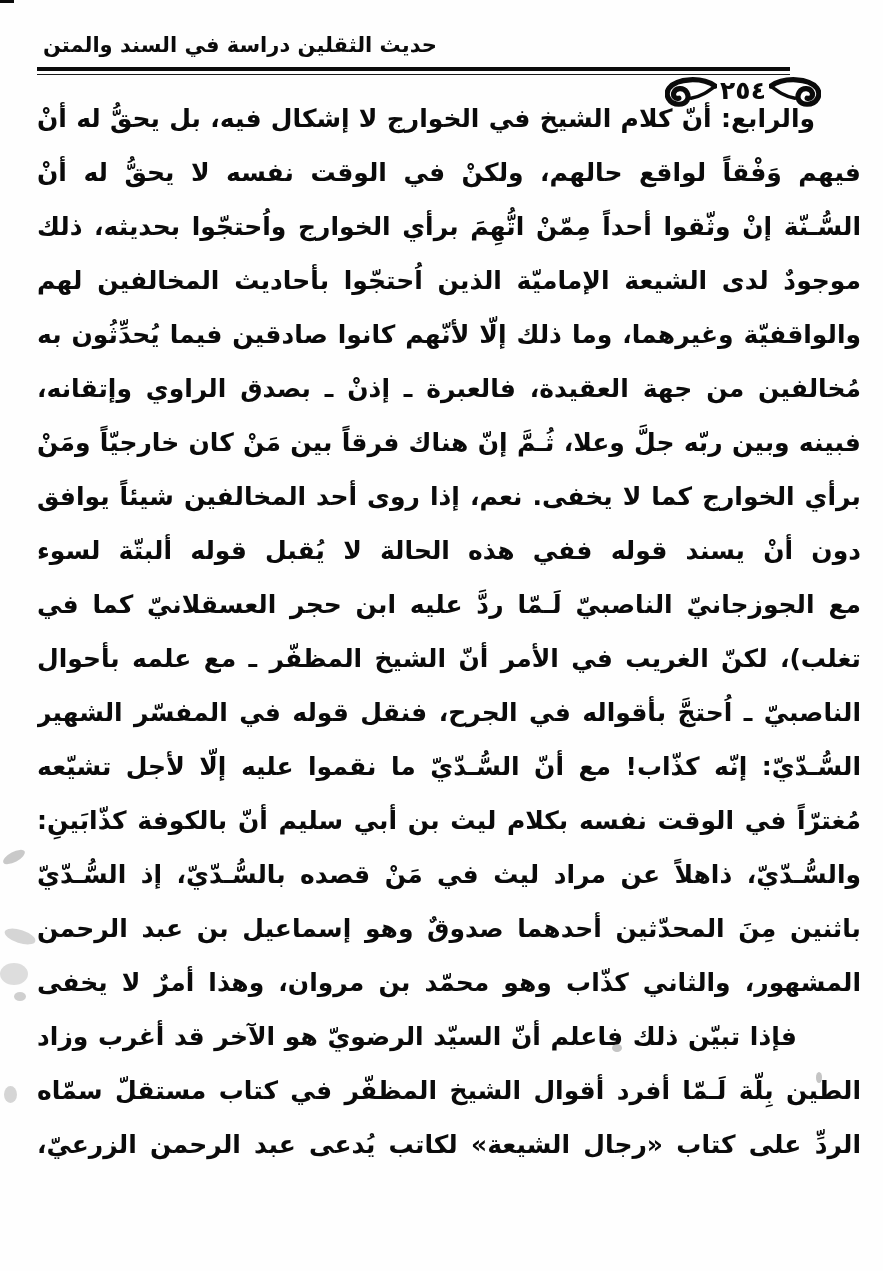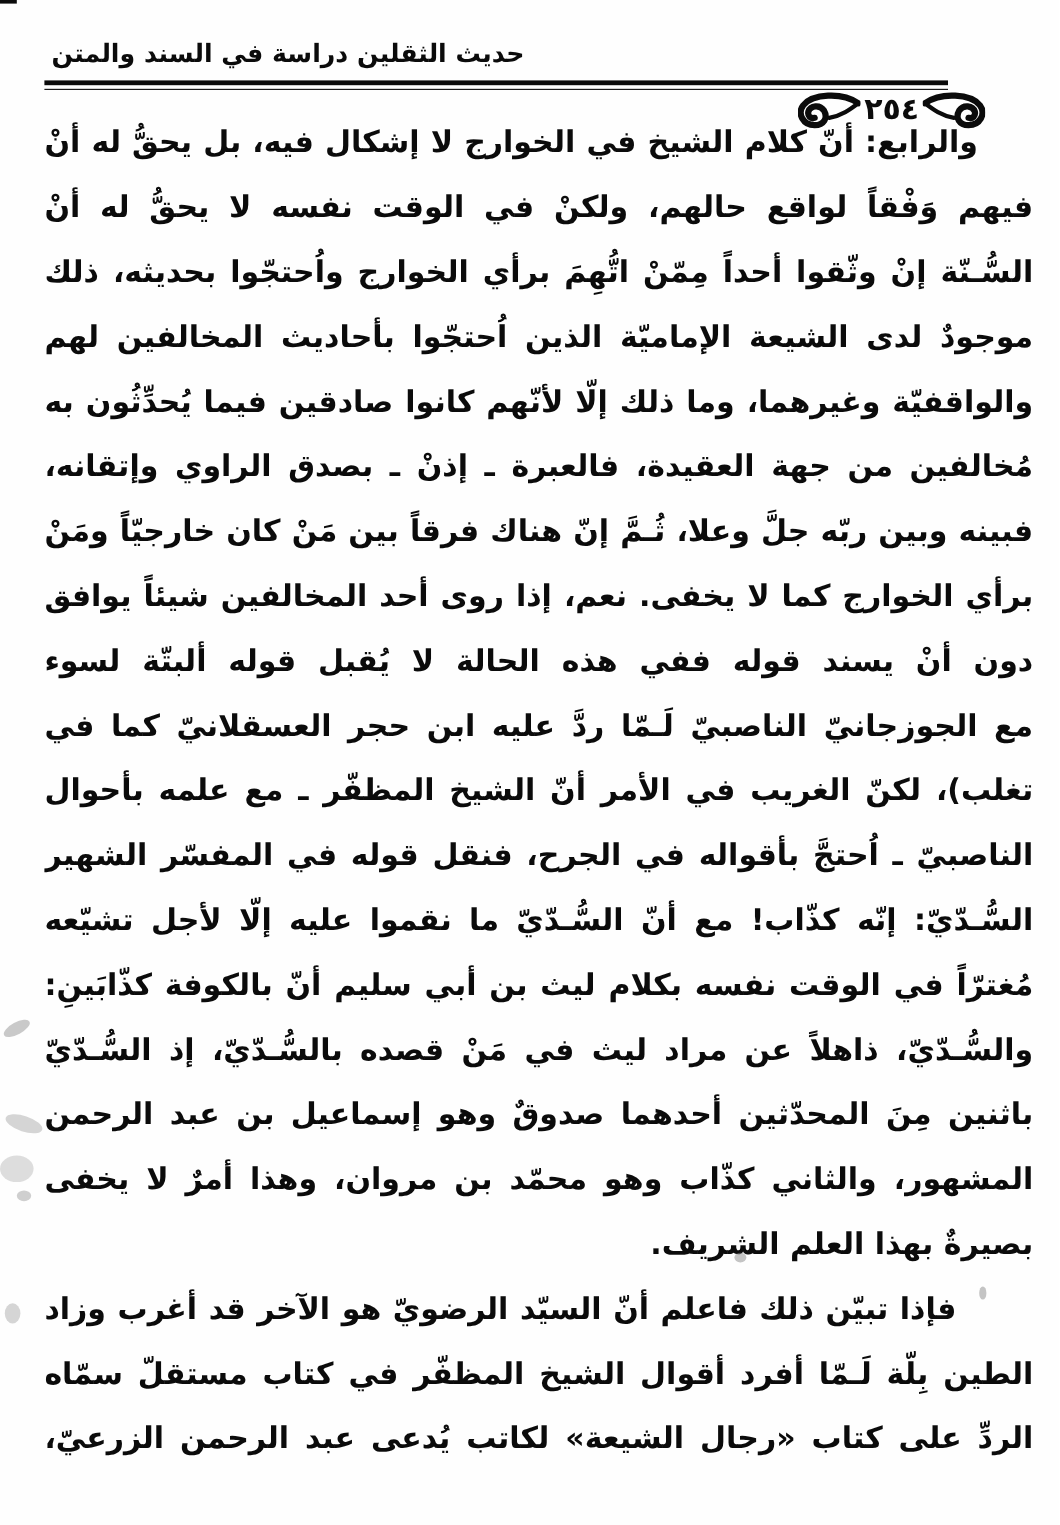--- a/index.html
+++ b/index.html
@@ -130,21 +130,20 @@
     <div class="line">برأي الخوارج كما لا يخفى. نعم، إذا روى أحد المخالفين شيئاً يوافق اعتقاده من</div>
     <div class="line">دون أنْ يسند قوله ففي هذه الحالة لا يُقبل قوله ألبتّة لسوء اعتقاده، كما هو الحال</div>
     <div class="line">مع الجوزجانيّ الناصبيّ لَـمّا ردَّ عليه ابن حجر العسقلانيّ كما في ترجمة (أبان بن</div>
     <div class="line">تغلب)، لكنّ الغريب في الأمر أنّ الشيخ المظفّر ـ مع علمه بأحوال الجوزجانيّ</div>
     <div class="line">الناصبيّ ـ اُحتجَّ بأقواله في الجرح، فنقل قوله في المفسّر الشهير إسماعيل</div>
     <div class="line">السُّـدّيّ: إنّه كذّاب! مع أنّ السُّـدّيّ ما نقموا عليه إلّا لأجل تشيّعه المعروف،</div>
     <div class="line">مُغترّاً في الوقت نفسه بكلام ليث بن أبي سليم أنّ بالكوفة كذّابَينِ: الكلبيّ</div>
     <div class="line">والسُّـدّيّ، ذاهلاً عن مراد ليث في مَنْ قصده بالسُّـدّيّ، إذ السُّـدّيّ لقبٌ اُختصَّ</div>
     <div class="line">باثنين مِنَ المحدّثين أحدهما صدوقٌ وهو إسماعيل بن عبد الرحمن المفسِّر</div>
     <div class="line">المشهور، والثاني كذّاب وهو محمّد بن مروان، وهذا أمرٌ لا يخفى على مَن له</div>
-    <div class="line para-end">بصيرةٌ بهذا العلم الشريف.</div>
     <div class="line indent-2">فإذا تبيّن ذلك فاعلم أنّ السيّد الرضويّ هو الآخر قد أغرب وزاد في</div>
     <div class="line">الطين بِلّة لَـمّا أفرد أقوال الشيخ المظفّر في كتاب مستقلّ سمّاه «رجال السُّـنّة» في</div>
     <div class="line">الردِّ على كتاب «رجال الشيعة» لكاتب يُدعى عبد الرحمن الزرعيّ، نشرته دار</div>
   </div>
 
   <div class="smudge s1"></div>
   <div class="smudge s2"></div>
   <div class="smudge s3"></div>
   <div class="smudge s4"></div>
   <div class="smudge s5"></div>

